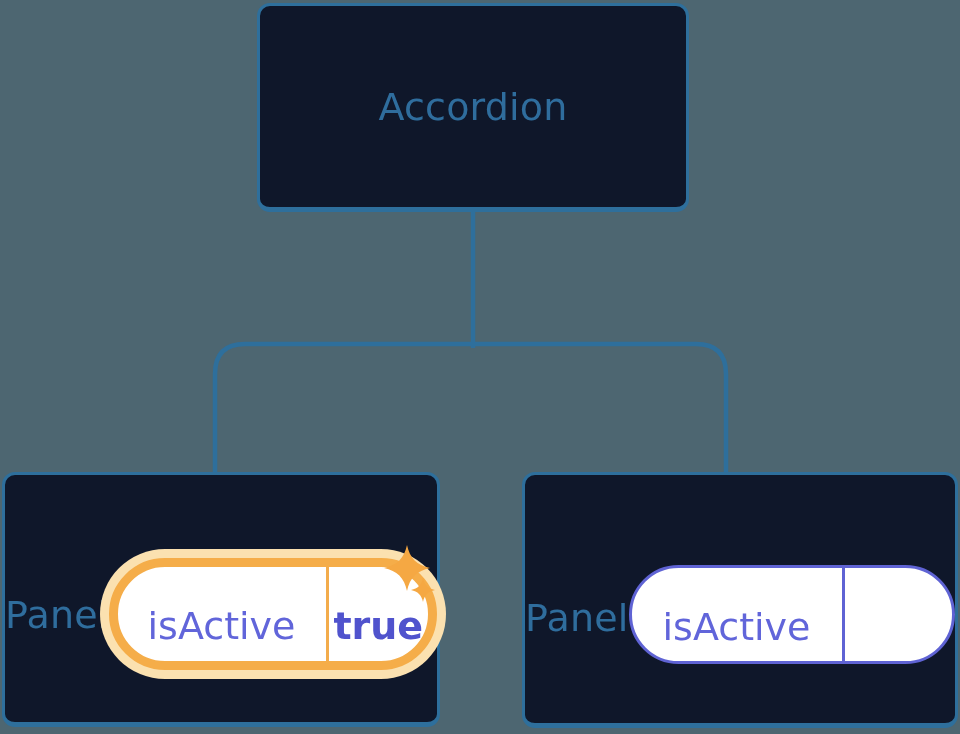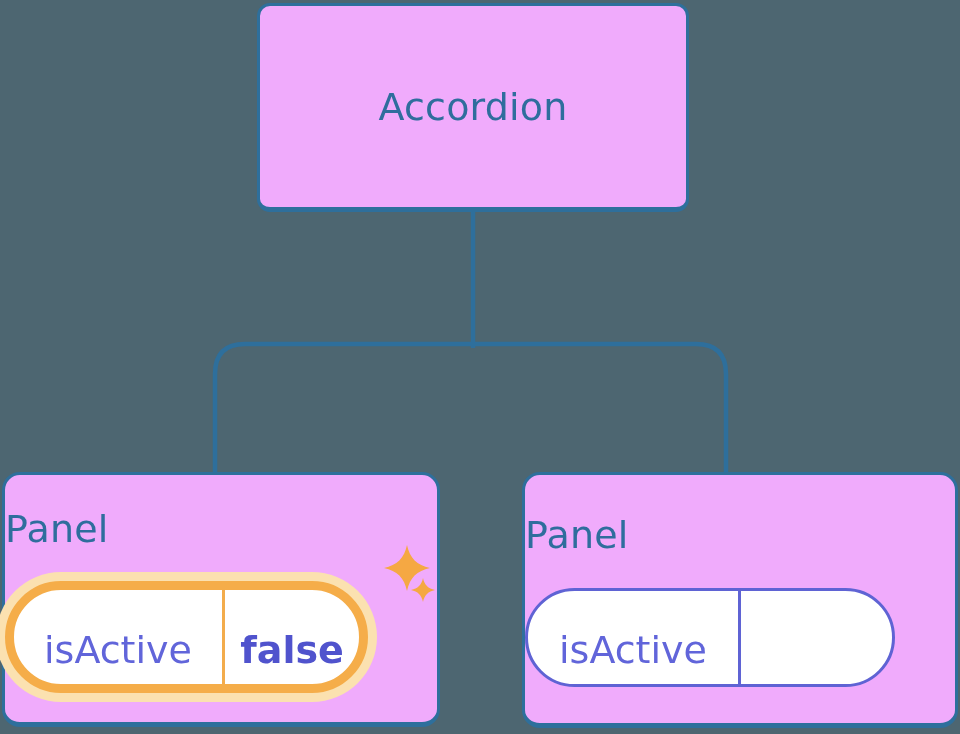--- a/index.html
+++ b/index.html
@@ -7,38 +7,38 @@
     position:relative;
     width:960px; height:734px;
     background:#4D6671;
     font-family:"DejaVu Sans","Liberation Sans",sans-serif;
     overflow:hidden;
   }
   .connector-svg { position:absolute; left:0; top:0; width:960px; height:734px; pointer-events:none; }
 
   .card {
     position:absolute;
-    background:#f0abfc;
+    background:#0f172a;
     border:3px solid #2E6F9C;
     border-bottom-width:5px;
     border-radius:13px;
     box-sizing:border-box;
   }
   .card-accordion {
     left:257px; top:3px; width:432px; height:209px;
     display:flex; align-items:center; justify-content:center;
   }
   .node-label {
     color:#2F6D9D;
     font-size:38px;
     font-weight:500;
     letter-spacing:0.2px;
   }
   .card-panel {
-    display:flex; flex-direction:column; align-items:flex-start;border-radius:18px;
+    display:flex; flex-direction:row; align-items:center;
   }
   .card-panel-left  { left:2px;   top:472px; width:438px; height:255px; }
   .card-panel-right { left:522px; top:472px; width:436px; height:256px; }
   .panel-title-left  { margin-top:32px; }
   .panel-title-right { margin-top:38px; }
 
   .pill {
     display:flex; align-items:stretch;
     background:#ffffff;
     border-radius:999px;
@@ -85,21 +85,21 @@
   <div class="card card-accordion">
     <div class="node-label">Accordion</div>
   </div>
 
   <div class="card card-panel card-panel-left">
     <div class="node-label panel-title-left">Panel</div>
 
     <div class="pill pill-active">
       <div class="pill-cell cell-name">isActive</div>
       <div class="pill-divider-active"></div>
-      <div class="pill-cell cell-value">false</div>
+      <div class="pill-cell cell-value">true</div>
     </div>
 
     <svg class="sparkle sparkle-lg" width="46" height="46" viewBox="0 0 24 24" xmlns="http://www.w3.org/2000/svg" aria-hidden="true">
       <path d="M12 0C13.4 6.8 17.2 10.6 24 12C17.2 13.4 13.4 17.2 12 24C10.6 17.2 6.8 13.4 0 12C6.8 10.6 10.6 6.8 12 0Z" fill="#F5A843"></path>
     </svg>
     <svg class="sparkle sparkle-sm" width="24" height="24" viewBox="0 0 24 24" xmlns="http://www.w3.org/2000/svg" aria-hidden="true">
       <path d="M12 0C13.4 6.8 17.2 10.6 24 12C17.2 13.4 13.4 17.2 12 24C10.6 17.2 6.8 13.4 0 12C6.8 10.6 10.6 6.8 12 0Z" fill="#F5A843"></path>
     </svg>
   </div>
 

